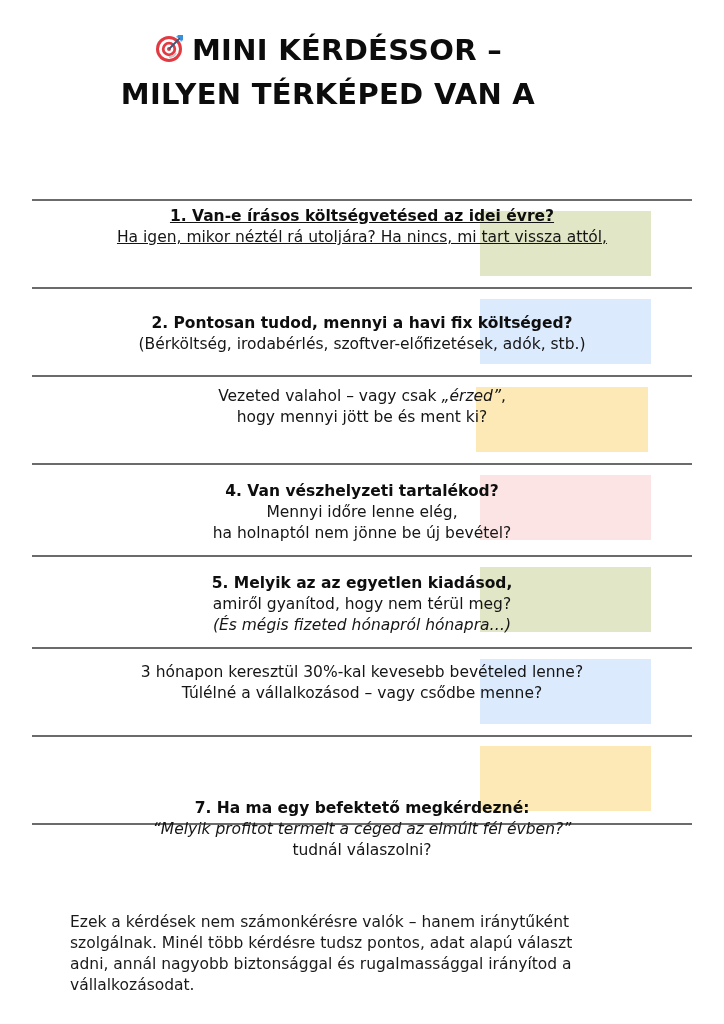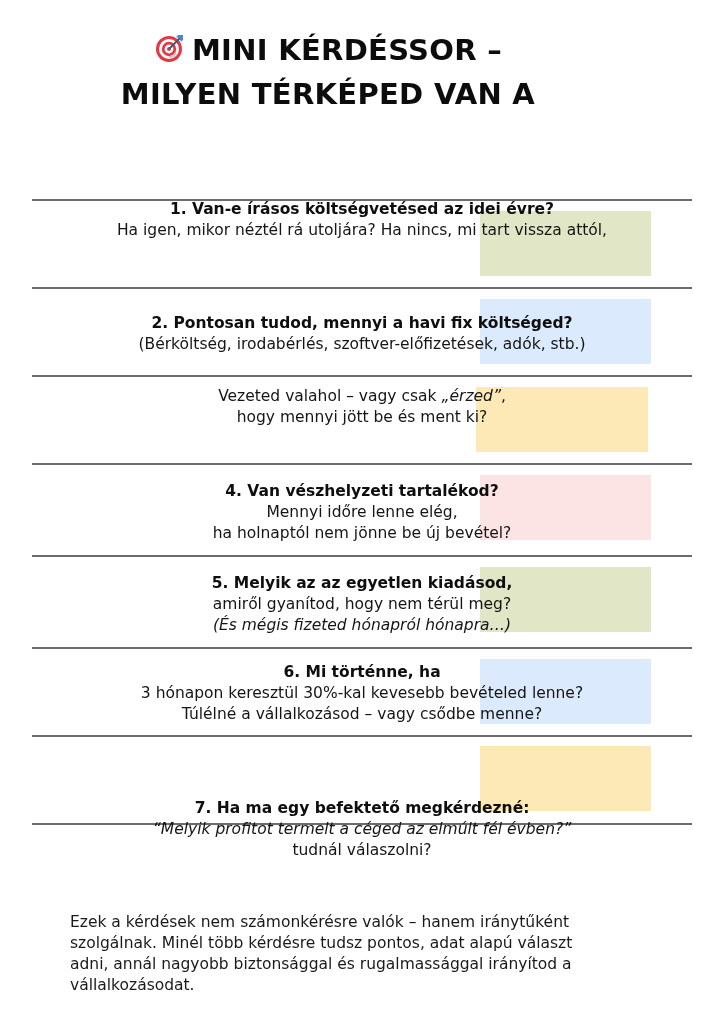--- a/index.html
+++ b/index.html
@@ -107,21 +107,21 @@
 <div class="divider" style="top:823px;"></div>
 
 <div class="highlight" style="left:480px; top:211px; background:#e1e6c6;"></div>
 <div class="highlight" style="left:480px; top:299px; background:#dbeafc;"></div>
 <div class="highlight" style="left:476px; top:387px; width:172px; background:#fde9b6;"></div>
 <div class="highlight" style="left:480px; top:475px; background:#fce4e4;"></div>
 <div class="highlight" style="left:480px; top:567px; background:#e1e6c6;"></div>
 <div class="highlight" style="left:480px; top:659px; background:#dbeafc;"></div>
 <div class="highlight" style="left:480px; top:746px; background:#fde9b6;"></div>
 
-<div class="question" style="top:199px;">
+<div class="question" style="top:206px;text-decoration:underline;">
   <span class="q-title">1. Van-e írásos költségvetésed az idei évre?</span>
   <span class="q-line">Ha igen, mikor néztél rá utoljára? Ha nincs, mi tart vissza attól,</span>
 </div>
 
 <div class="question" style="top:313px;">
   <span class="q-title">2. Pontosan tudod, mennyi a havi fix költséged?</span>
   <span class="q-line">(Bérköltség, irodabérlés, szoftver-előfizetések, adók, stb.)</span>
 </div>
 
 <div class="question" style="top:386px;">
@@ -135,21 +135,20 @@
   <span class="q-line">ha holnaptól nem jönne be új bevétel?</span>
 </div>
 
 <div class="question" style="top:573px;">
   <span class="q-title">5. Melyik az az egyetlen kiadásod,</span>
   <span class="q-line">amiről gyanítod, hogy nem térül meg?</span>
   <span class="q-line"><em>(És mégis fizeted hónapról hónapra…)</em></span>
 </div>
 
 <div class="question" style="top:662px;">
-  <span class="q-title">6. Mi történne, ha</span>
   <span class="q-line">3 hónapon keresztül 30%-kal kevesebb bevételed lenne?</span>
   <span class="q-line">Túlélné a vállalkozásod – vagy csődbe menne?</span>
 </div>
 
 <div class="question" style="top:756px;margin-top:42px;">
   <span class="q-title">7. Ha ma egy befektető megkérdezné:</span>
   <span class="q-line"><em>“Melyik profitot termelt a céged az elmúlt fél évben?”</em></span>
   <span class="q-line">tudnál válaszolni?</span>
 </div>
 

